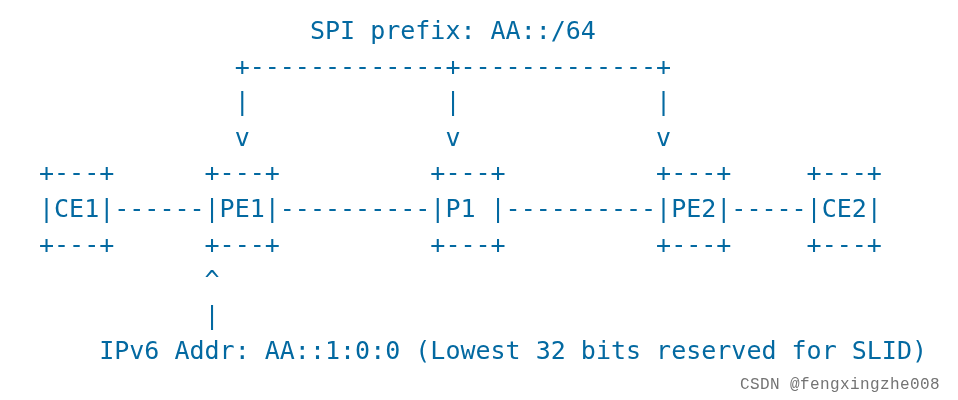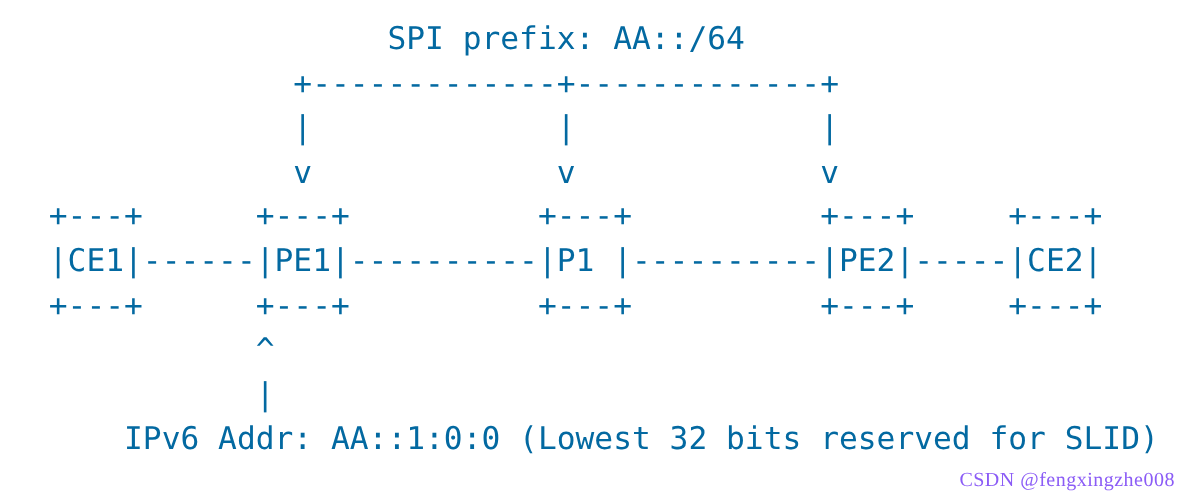--- a/index.html
+++ b/index.html
@@ -37,23 +37,23 @@
   }
   .art-line {
     display: block;
     white-space: pre;
     height: 35.6px;
   }
   .watermark {
     position: absolute;
     right: 18px;
     bottom: 6px;
-    font-family: Liberation Serif, serif;
+    font-family: Liberation Mono, monospace;
     font-size: 16px;
-    color: #8b5cf6;
+    color: #737373;
     letter-spacing: 0.4px;
     white-space: pre;
     user-select: none;
   }
 </style>
 </head>
 <body>
 
 <div class="canvas">
 

